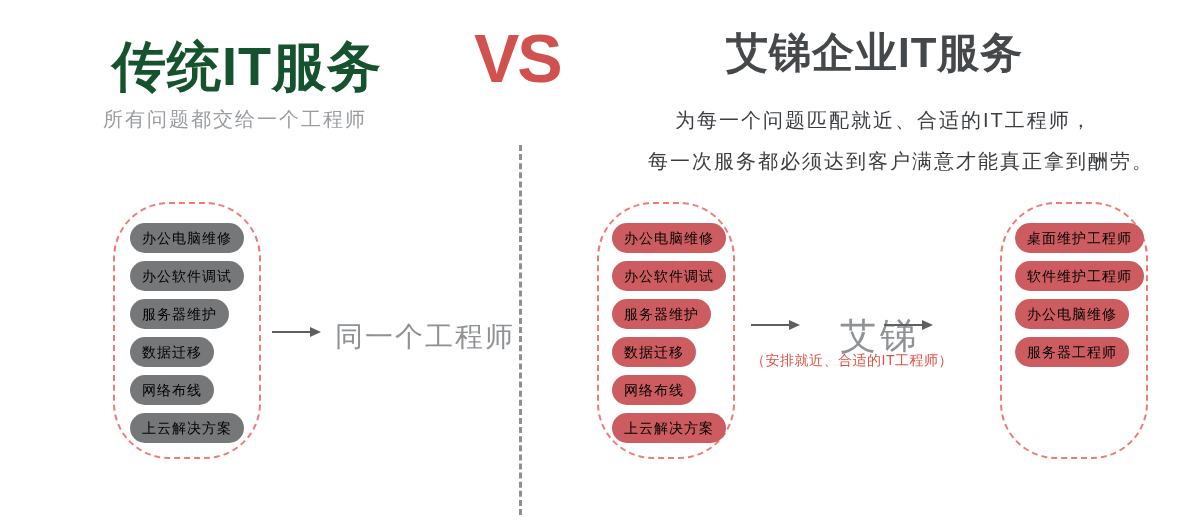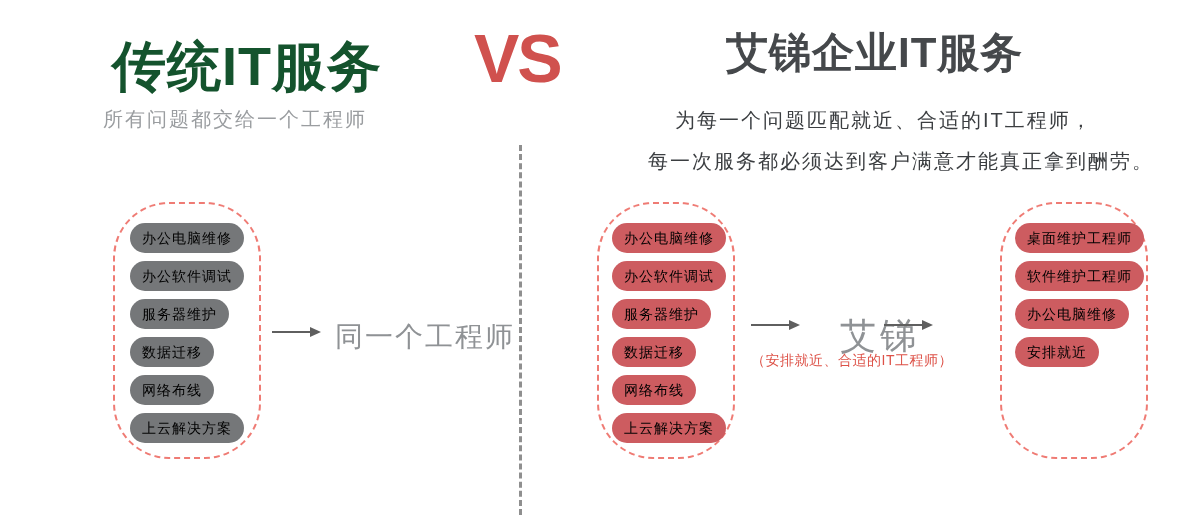--- a/index.html
+++ b/index.html
@@ -122,16 +122,16 @@
   <svg class="arrow arrow-3" width="50" height="14" viewBox="0 0 50 14">
     <line x1="0" y1="7" x2="40" y2="7" stroke="#5f5f5f" stroke-width="2"></line>
     <polygon points="38,2 49,7 38,12" fill="#5f5f5f"></polygon>
   </svg>
   <div class="label-broker-note">（安排就近、合适的IT工程师）</div>
 
   <div class="group-box box-right">
     <div class="pill pill-red">桌面维护工程师</div>
     <div class="pill pill-red">软件维护工程师</div>
     <div class="pill pill-red">办公电脑维修</div>
-    <div class="pill pill-red">安排就近</div>
+    <div class="pill pill-red">服务器工程师</div>
   </div>
 
 </div>
 
 </body></html>

